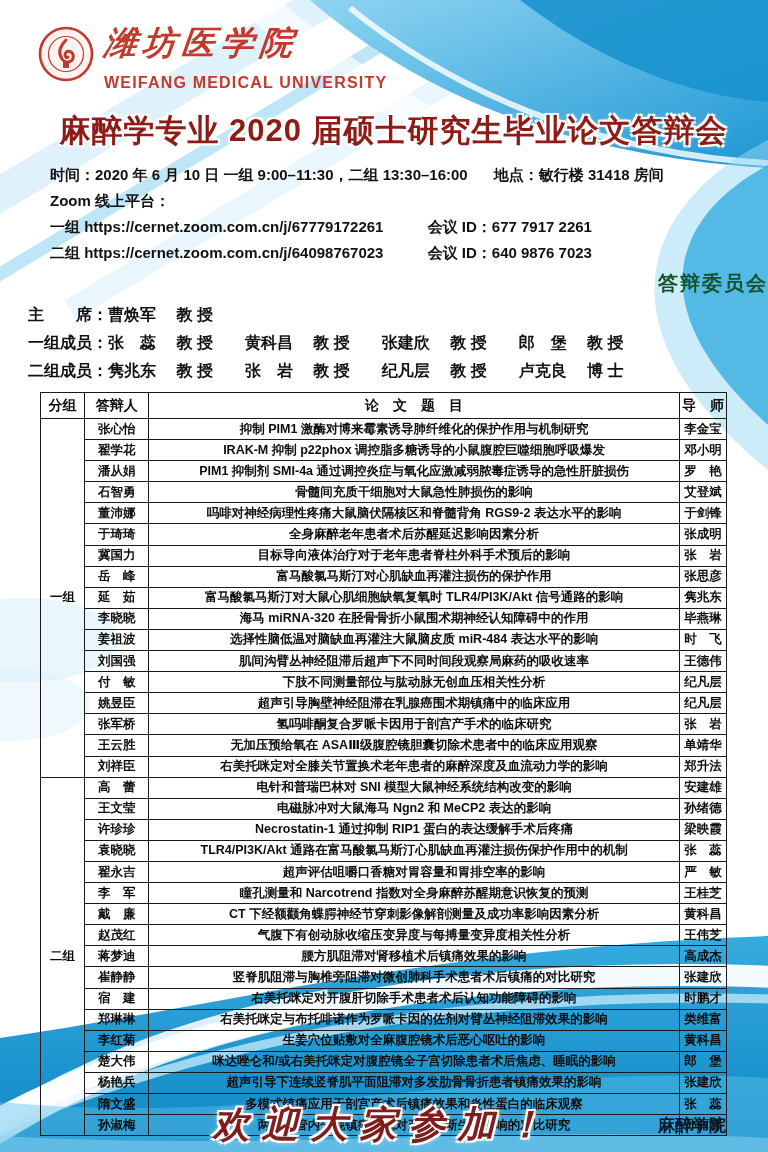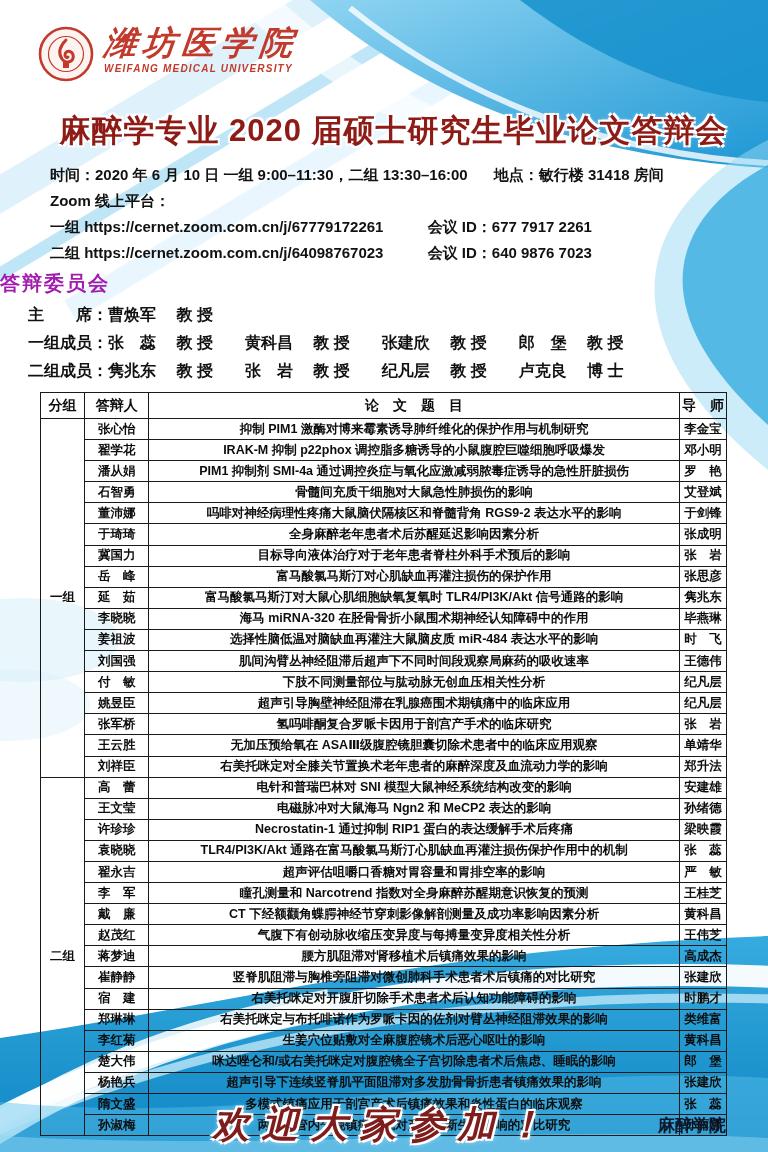--- a/index.html
+++ b/index.html
@@ -14,38 +14,38 @@
 
   
   .logo-row{display:flex;align-items:flex-start;padding:26px 0 0 38px;height:76px;}
   .seal{width:56px;height:56px;flex:0 0 auto;}
   .logo-text{margin-left:10px;}
   .uni-cn{
     font-size:33px;font-weight:bold;font-style:italic;color:#c23a2b;
     letter-spacing:6px;line-height:34px;transform:skewX(-6deg);
     font-family:"DejaVu Serif","Liberation Serif",serif;
   }
-  .uni-en{font-size:10px;font-weight:bold;color:#c23a2b;letter-spacing:1.2px;margin-top:3px;font-style:italic;}
+  .uni-en{font-size:16px;font-weight:bold;color:#c23a2b;letter-spacing:1.2px;margin-top:14px;}
   .main-title{
     text-align:center;font-size:31px;font-weight:bold;color:#8e1b15;
     letter-spacing:1px;margin-top:8px;
     text-shadow:-2px -2px 0 #fff,2px -2px 0 #fff,-2px 2px 0 #fff,2px 2px 0 #fff,0 0 5px #fff;
     white-space:nowrap;
     padding-left:19px;
   }
 
   
   .info{margin:10px 0 0 50px;font-size:15px;font-weight:bold;line-height:26px;}
   .info .gap{display:inline-block;width:26px;}
   .zoom-line .url{font-weight:bold;}
   .zoom-line .mid-gap{display:inline-block;width:40px;}
 
   
   .committee{margin-top:4px;}
-  .committee-title{text-align:left;font-size:20px;font-weight:bold;color:#a21caf;letter-spacing:2px;}
+  .committee-title{text-align:right;font-size:20px;font-weight:bold;color:#14532d;letter-spacing:2px;}
   .committee-lines{margin:4px 0 0 28px;font-size:16px;font-weight:bold;line-height:28px;}
 
   
   .tbl-wrap{margin:7px 16px 0 40px;width:626px;}
   table.defense{border-collapse:collapse;width:687px;table-layout:fixed;}
   table.defense th,table.defense td{
     border:1.4px solid #1a1a1a;padding:0 2px;
     font-weight:bold;color:#0d0d0d;background:transparent;
     white-space:nowrap;overflow:hidden;
   }

